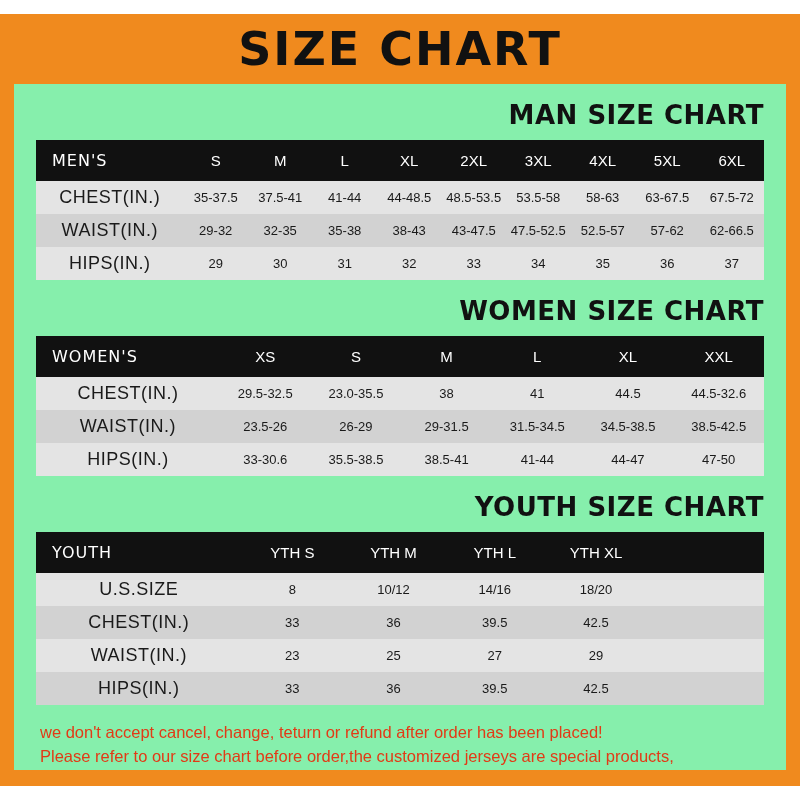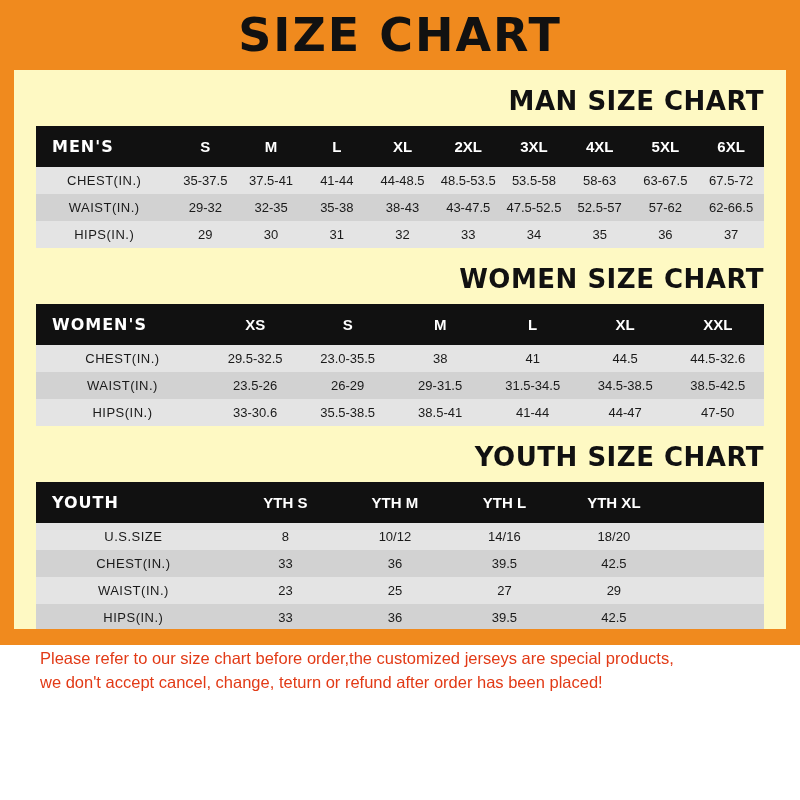--- a/index.html
+++ b/index.html
@@ -9,25 +9,26 @@
   body {
     width: 800px;
     height: 800px;
     background: #ffffff;
     font-family: "Liberation Sans", sans-serif;
     overflow: hidden;
   }
   .page {
     position: relative;
     width: 800px;
-    height: 645px;
+    height: 772px;
     box-sizing: border-box;
     border-left: 14px solid #f08a1e;
     border-right: 14px solid #f08a1e;
-    background: #fef9c3;
+    background: #86efac;
+    margin-top: 14px;
   }
   .header-banner {
     height: 70px;
     background: #f08a1e;
     display: flex;
     align-items: center;
     justify-content: center;
     margin: 0 -14px;
   }
   .header-title {
@@ -59,40 +60,40 @@
     text-align: center;
     font-size: 13px;
     color: #1a1a1a;
     padding: 6px 2px;
     font-family: "Liberation Sans", sans-serif;
   }
   table.size-table thead th {
     background: #111111;
     color: #ffffff;
     font-size: 15px;
-    font-weight: bold;
-    padding: 11px 4px;
+    font-weight: normal;
+    padding: 11px 15px;
   }
   table.size-table thead th.row-head {
     text-align: left;
     padding-left: 16px;
     font-family: "DejaVu Sans", sans-serif;
     letter-spacing: 1px;
     font-size: 16px;
   }
   table.size-table tbody tr.odd td {
     background: #e4e4e4;
   }
   table.size-table tbody tr.even td {
     background: #d2d2d2;
   }
   table.size-table tbody td.row-head {
     font-weight: normal;
     letter-spacing: 0.5px;
-    font-size: 13px;
+    font-size: 18px;
   }
   .men-table thead th.row-head { font-size: 17px; }
   .women-table thead th.row-head { font-size: 17px; }
   .youth-table thead th.row-head { font-size: 17px; }
   .women-table th, .women-table td { font-size: 14px; }
   .women-table thead th { font-size: 17px; }
   .youth-table th, .youth-table td { font-size: 14px; padding: 8px 2px; }
   .youth-table thead th { font-size: 17px; padding: 13px 2px; }
   .notice {
     margin-top: 16px;
@@ -265,20 +266,20 @@
           <td>33</td>
           <td>36</td>
           <td>39.5</td>
           <td>42.5</td>
           <td></td>
         </tr>
       </tbody>
     </table>
 
     <div class="notice">
+      <div>we don't accept cancel, change, teturn or refund after order has been placed!</div>
       <div>Please refer to our size chart before order,the customized jerseys are special products,</div>
-      <div>we don't accept cancel, change, teturn or refund after order has been placed!</div>
     </div>
 
   </div>
 
   <div class="bottom-bar"></div>
 </div>
 
 </body></html>

